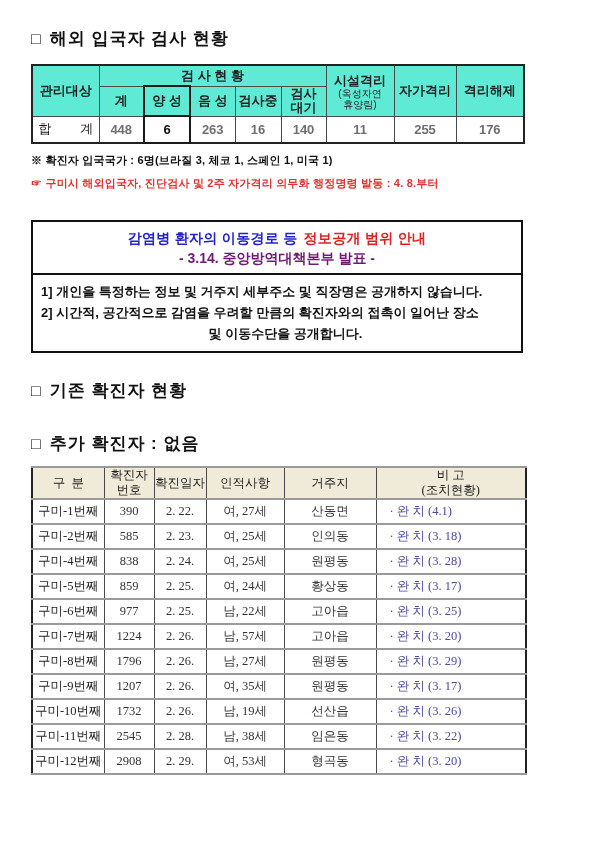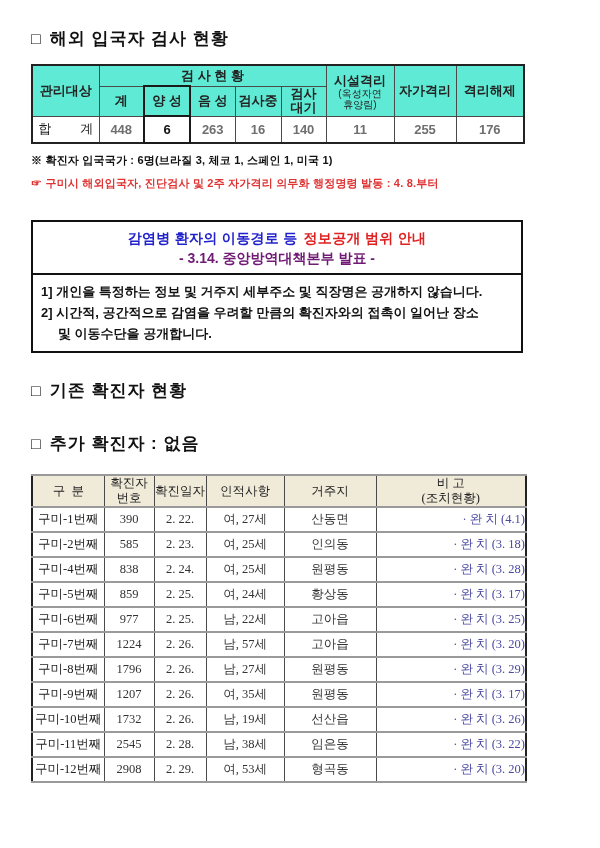--- a/index.html
+++ b/index.html
@@ -44,35 +44,35 @@
 
   
   .info-box { width:492px; margin-top:28px; border:2px solid #111; }
   .info-box .titles { text-align:center; padding:6px 0 5px 0; border-bottom:2px solid #111; }
   .info-box .tline1 { font-size:14px; font-weight:bold; line-height:20px; letter-spacing:0.3px; }
   .info-box .t-blue { color:#2222cc; }
   .info-box .t-red { color:#e02020; margin-left:6px; }
   .info-box .tline2 { font-size:14px; font-weight:bold; line-height:20px; color:#701a75; }
   .info-box .body { padding:6px 8px 7px 8px; }
   .info-box .body div { font-size:13px; font-weight:bold; line-height:21px; color:#111; }
-  .info-box .indent { padding-left:17px; }
+  .info-box .indent { padding-left:17px;text-align:center; }
 
   
   .t2 {
-    width:494px; margin-top:19px; table-layout:fixed;
+    width:494px; margin-top:11px; table-layout:fixed;
     font-family:"Liberation Serif", serif; border:2px solid #222;
   }
   .t2 td {
     border-left:1px solid #4a4a4a; border-right:1px solid #4a4a4a;
     border-top:2px solid #9a9a9a; border-bottom:2px solid #9a9a9a;
     text-align:center; vertical-align:middle; font-size:12.5px; color:#333; padding:0;
   }
   .t2 tr.thead td { background:#f0ead9; color:#222; height:32px; line-height:15px; }
   .t2 tr.r td { height:25px; }
-  .t2 .remark { text-align:right; padding-left:13px; color:#4a4aa0; }
+  .t2 .remark { text-align:left; padding-left:13px; color:#4a4aa0; }
   .t2 .case-label { color:#222; }
 </style>
 </head>
 <body>
 
 <div class="page">
 
   <div class="sec-title"><span class="bullet">□</span><span>해외 입국자 검사 현황</span></div>
 
   <table class="t1">

